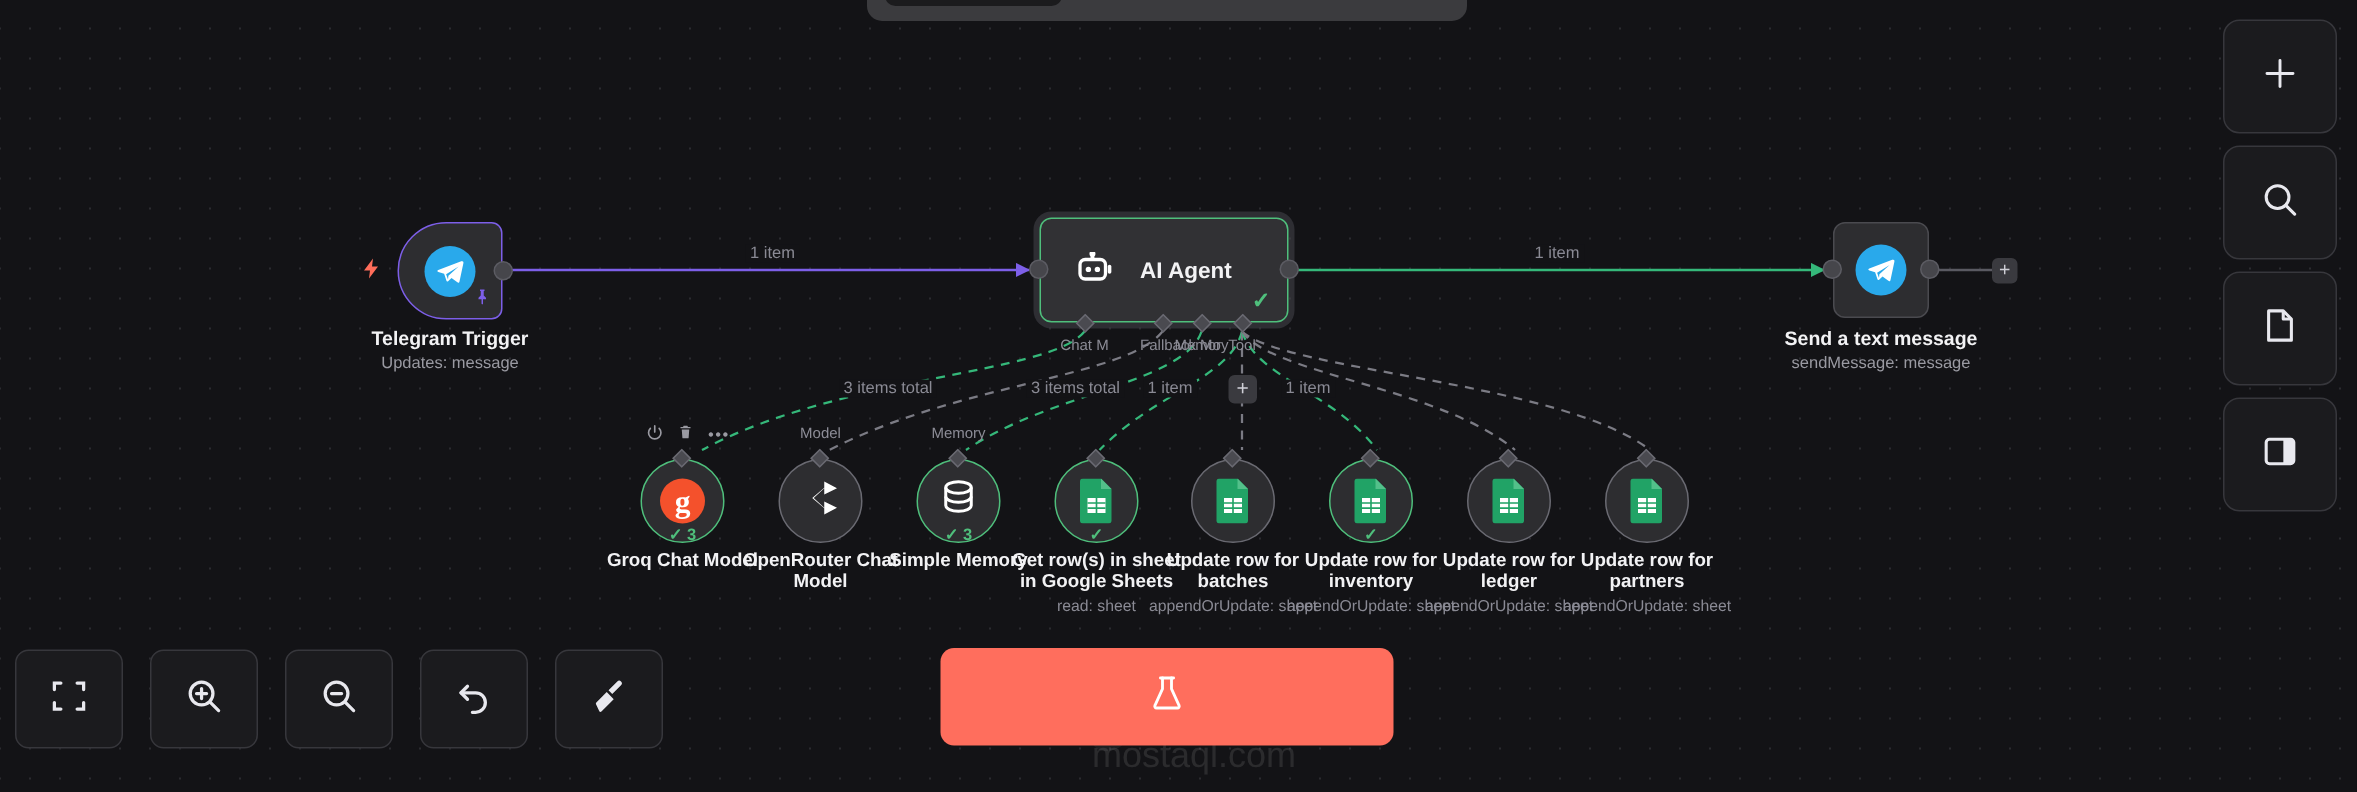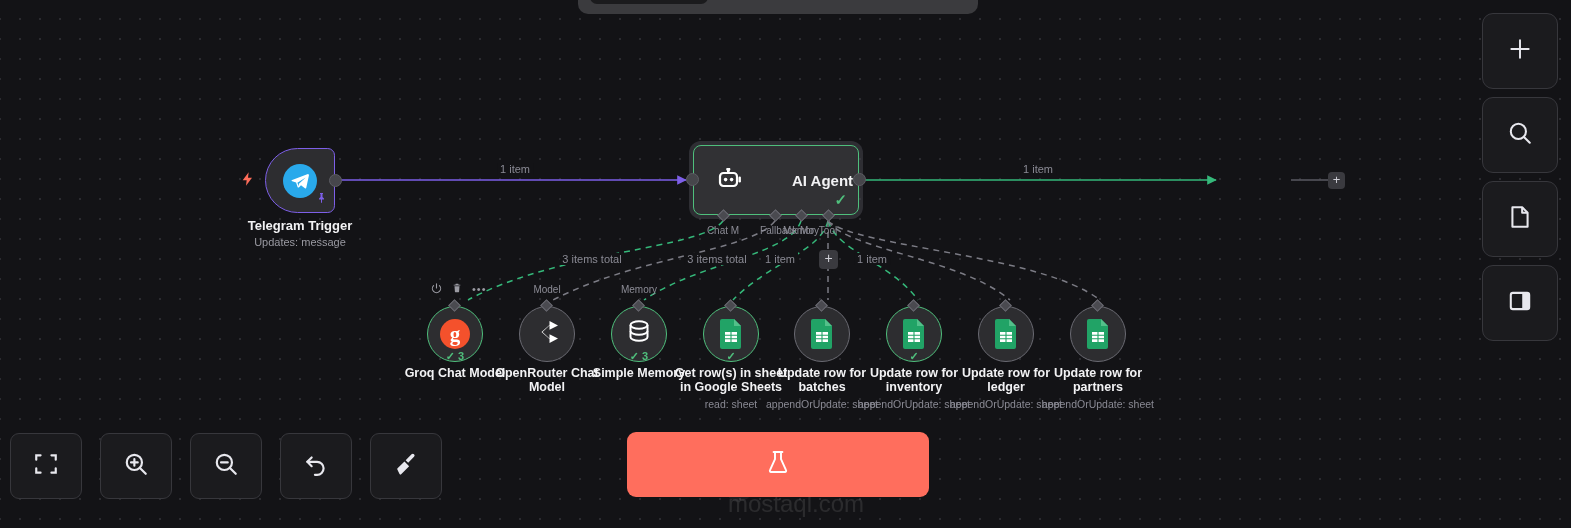--- a/index.html
+++ b/index.html
@@ -323,21 +323,21 @@
         <path fill="#ff6d5a" d="M13 2 4 14h6l-1 8 9-12h-6l1-8z"></path>
       </svg>
   </div>
   <div class="pin">
     <svg width="12" height="14" viewBox="0 0 24 24">
         <path fill="#7d5fe8" d="M14 2h-4v2h1v6l-3 3v2h4v6l1 1 1-1v-6h4v-2l-3-3V4h1V2z"></path>
       </svg>
   </div>
 
   <div class="node" style="left:693px; top:145px;">
-    <div class="node-box agent" style="width:166px; height:70px;gap:32px;">
+    <div class="node-box agent" style="width:166px; height:70px;">
       <span class="agent-icon">
         <svg viewBox="0 0 28 24">
           <rect x="11" y="0" width="2.6" height="4" fill="#fff"></rect>
           <circle cx="12.3" cy="1.2" r="2" fill="#fff"></circle>
           <rect x="4" y="5" width="17" height="13" rx="3.5" fill="none" stroke="#fff" stroke-width="2.2"></rect>
           <circle cx="9.6" cy="11.6" r="1.8" fill="#fff"></circle>
           <circle cx="15.6" cy="11.6" r="1.8" fill="#fff"></circle>
           <rect x="22.5" y="8.5" width="2.4" height="6" rx="1.2" fill="#fff"></rect>
         </svg>
       </span>
@@ -353,20 +353,33 @@
     <div class="diamond" style="left:131px; top:66px;"></div>
 
     <div class="conn-label" style="left:30px;  top:80px;">Chat M</div>
     <div class="conn-label" style="left:94px;  top:80px;">Fallback Mo</div>
     <div class="conn-label" style="left:108px; top:80px;">Memory</div>
     <div class="conn-label" style="left:135px; top:80px;">Tool</div>
   </div>
 
   <div class="plus-sq big" style="left:819px; top:250px;">+</div>
 
+  <div class="node" style="left:1222px; top:148px;">
+    <div class="node-box" style="width:64px; height:64px; justify-content:center;">
+      <div class="tg-icon">
+        <svg viewBox="0 0 24 24">
+            <path fill="#fff" d="M21.5 3.5 2.6 10.8c-1 .4-1 1.2.1 1.5l4.6 1.4 1.8 5.4c.2.6.4.8.9.8.4 0 .6-.2.9-.5l2.3-2.2 4.7 3.5c.9.5 1.5.2 1.7-.8l3.1-14.5c.3-1.2-.5-1.8-1.2-1.4zM8.9 14.2l10-6.3-8.2 7.4-.3 3.1-1.5-4.2z"></path>
+          </svg>
+      </div>
+    </div>
+    <div class="port" style="left:-7px; top:25px;"></div>
+    <div class="port" style="left:58px; top:25px;"></div>
+    <div class="node-title" style="top:70px;">Send a text message</div>
+    <div class="node-sub" style="top:88px;">sendMessage: message</div>
+  </div>
   <div class="plus-sq" style="left:1328px; top:172px;">+</div>
 
   <div class="hover-tools" style="left:431px; top:282px;">
     <span>
       <svg width="11" height="11" viewBox="0 0 24 24">
           <path fill="none" stroke="#9a9aa2" stroke-width="2.4" stroke-linecap="round" d="M12 2v9M5.6 5.6a9 9 0 1 0 12.8 0"></path>
         </svg>
     </span>
     <span>
       <svg width="10" height="12" viewBox="0 0 24 24">

